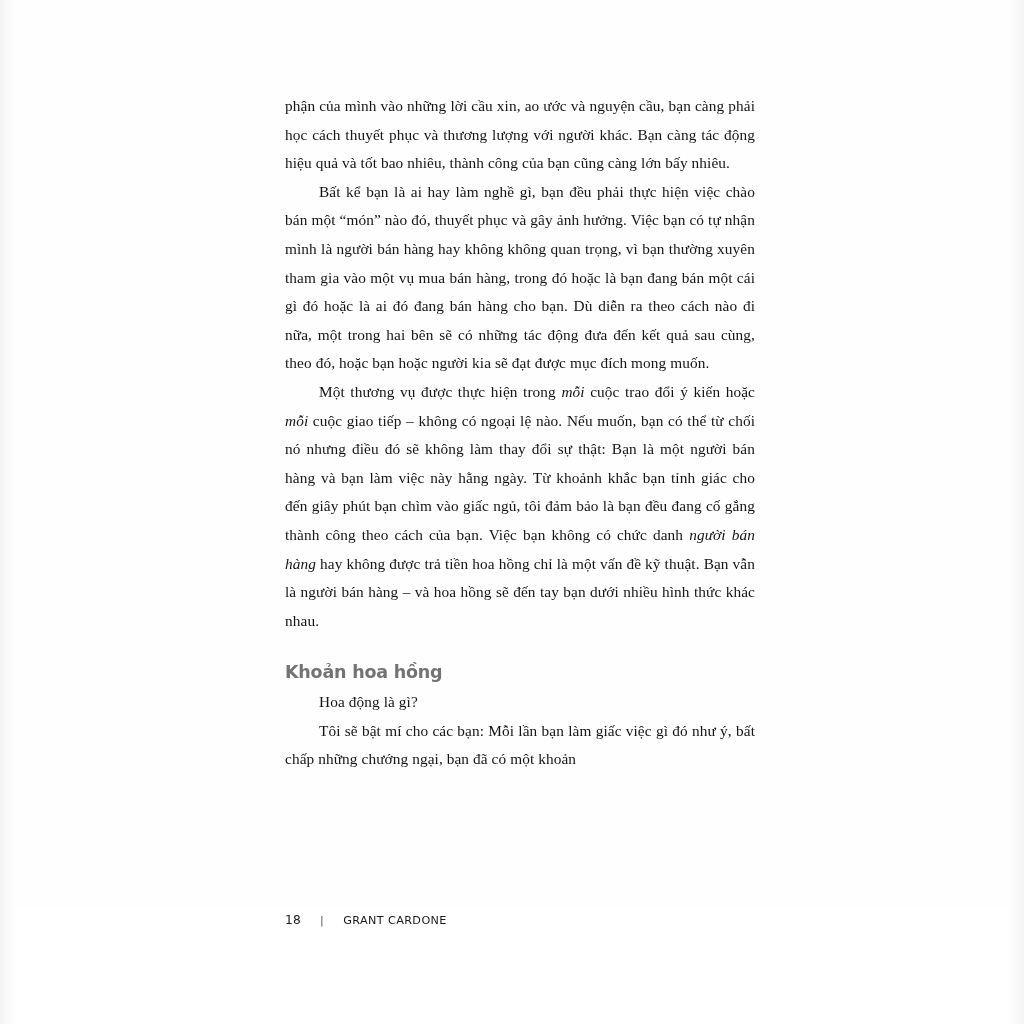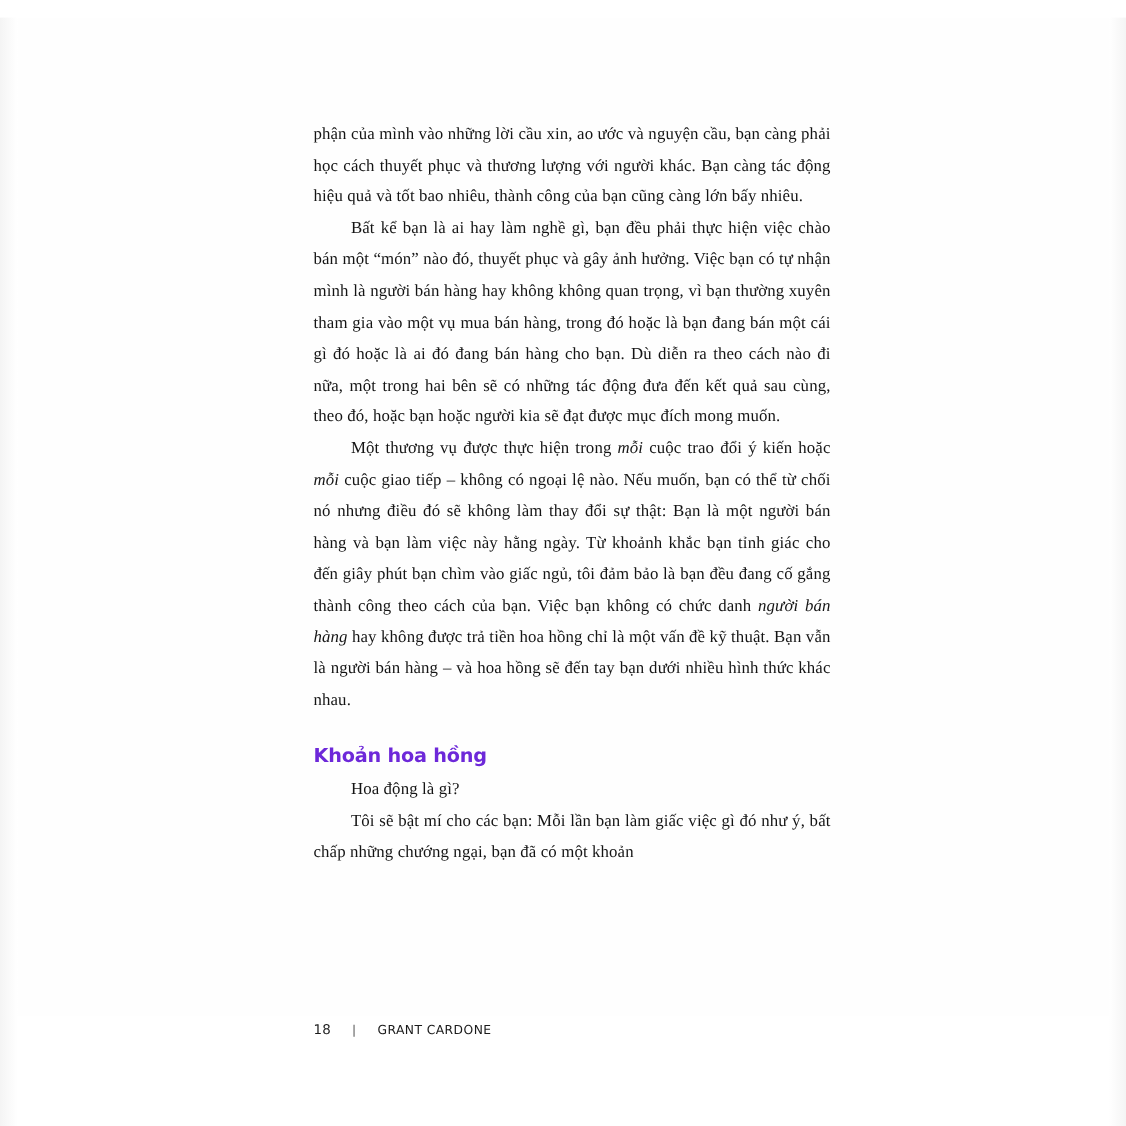--- a/index.html
+++ b/index.html
@@ -19,21 +19,21 @@
     position: relative;
     width: 1024px;
     height: 1024px;
     background: #ffffff;
   }
 
   
   .page-sheet {
     position: absolute;
     left: 0;
-    top: 16px;
+    top: 0;
     width: 1024px;
     height: 908px;
     background: #fefefe;
   }
 
   .text-column {
     position: absolute;
     left: 285px;
     top: 92px;
     width: 470px;
@@ -57,21 +57,21 @@
   p.body-para + p.body-para {
     margin-top: 0px;
   }
 
   .section-heading {
     margin: 27px 0 6px 0;
     font-family: "DejaVu Sans", sans-serif;
     font-weight: bold;
     font-size: 17.5px;
     letter-spacing: -0.2px;
-    color: #6d28d9;
+    color: #737373;
   }
 
   em.it {
     font-style: italic;
   }
 
   .footer {
     position: absolute;
     left: 285px;
     top: 913px;

